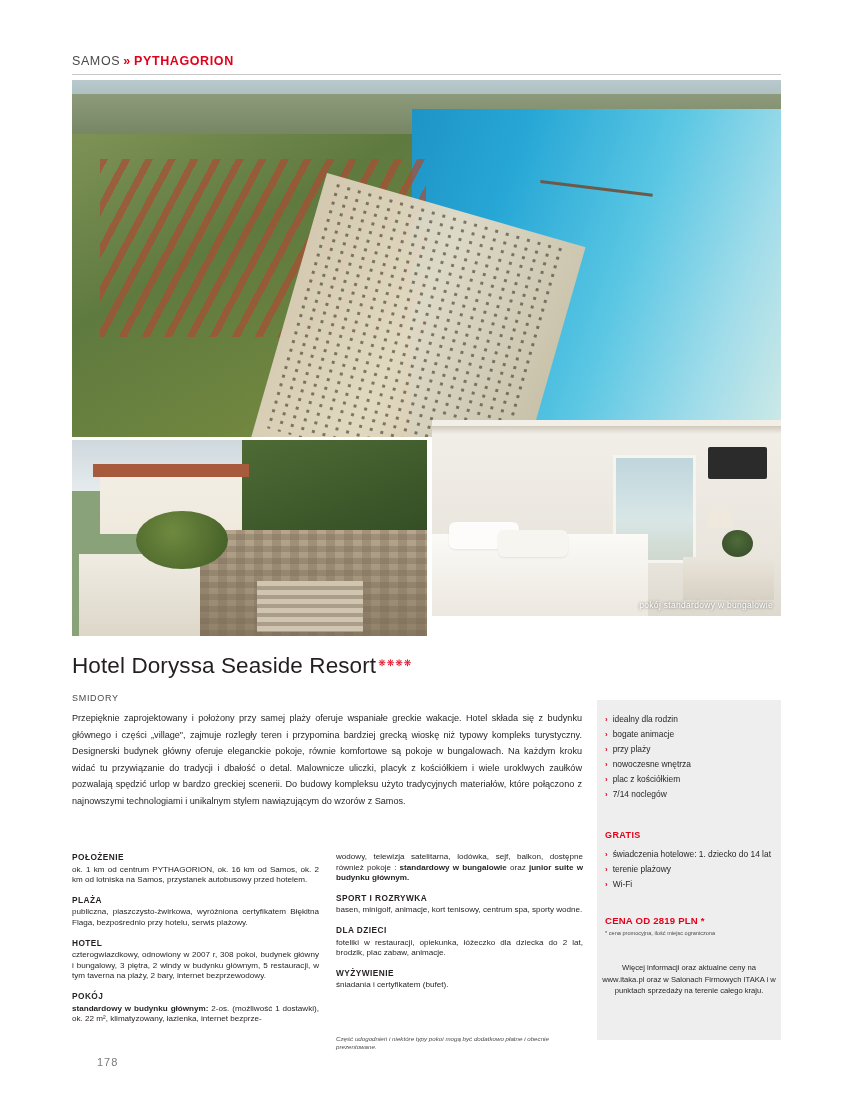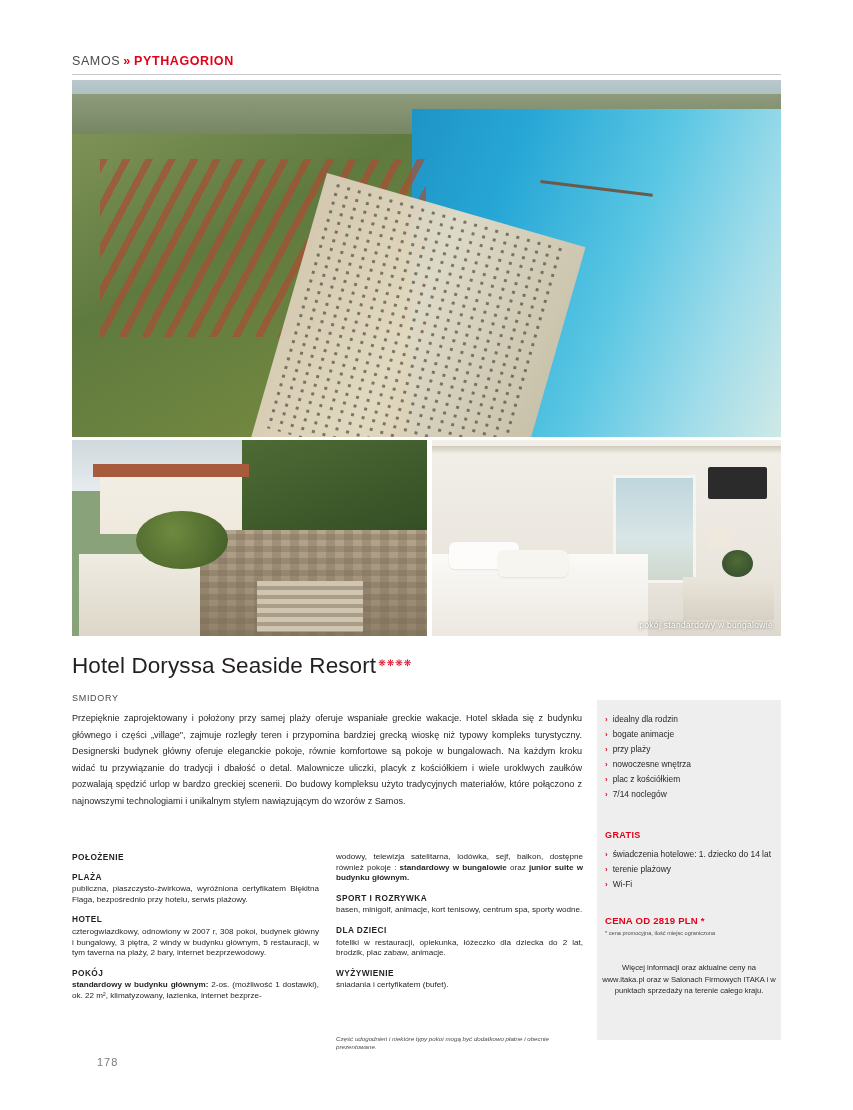--- a/index.html
+++ b/index.html
@@ -68,21 +68,21 @@
     left: 72px;
     top: 440px;
     width: 355px;
     height: 196px;
     overflow: hidden;
     background: #8aa27a;
   }
   .photo-small-2 {
     position: absolute;
     left: 432px;
-    top: 440px;
+    top: 420px;
     width: 349px;
     height: 196px;
     overflow: hidden;
     background: #15803d;
   }
   .photo-caption {
     position: absolute;
     right: 8px;
     bottom: 6px;
     color: #ffffff;
@@ -397,20 +397,21 @@
 
   <div class="title-block">
     <span class="hotel-title">Hotel Doryssa Seaside Resort</span><span class="stars">❋❋❋❋</span>
     <div class="hotel-sub">SMIDORY</div>
   </div>
 
   <div class="intro">Przepięknie zaprojektowany i położony przy samej plaży oferuje wspaniałe greckie wakacje. Hotel składa się z budynku głównego i części „village", zajmuje rozległy teren i przypomina bardziej grecką wioskę niż typowy kompleks turystyczny. Designerski budynek główny oferuje eleganckie pokoje, równie komfortowe są pokoje w bungalowach. Na każdym kroku widać tu przywiązanie do tradycji i dbałość o detal. Malownicze uliczki, placyk z kościółkiem i wiele uroklwych zaułków pozwalają spędzić urlop w bardzo greckiej scenerii. Do budowy kompleksu użyto tradycyjnych materiałów, które połączono z najnowszymi technologiami i unikalnym stylem nawiązującym do wzorów z Samos.</div>
 
   <div class="col col-left">
     <div class="sec-head">POŁOŻENIE</div>
+    <p class="sec-body">ok. 1 km od centrum PYTHAGORION, ok. 16 km od Samos, ok. 2 km od lotniska na Samos, przystanek autobusowy przed hotelem.</p>
 
     <div class="sec-head spaced">PLAŻA</div>
     <p class="sec-body">publiczna, piaszczysto-żwirkowa, wyróżniona certyfikatem Błękitna Flaga, bezpośrednio przy hotelu, serwis plażowy.</p>
 
     <div class="sec-head spaced">HOTEL</div>
     <p class="sec-body">czterogwiazdkowy, odnowiony w 2007 r, 308 pokoi, budynek główny i bungalowy, 3 piętra, 2 windy w budynku głównym, 5 restauracji, w tym taverna na plaży, 2 bary, internet bezprzewodowy.</p>
 
     <div class="sec-head spaced">POKÓJ</div>
     <p class="sec-body"><span class="b">standardowy w budynku głównym:</span><span> 2-os. (możliwość 1 dostawki), ok. 22 m², klimatyzowany, łazienka, internet bezprze-</span></p>
   </div>

